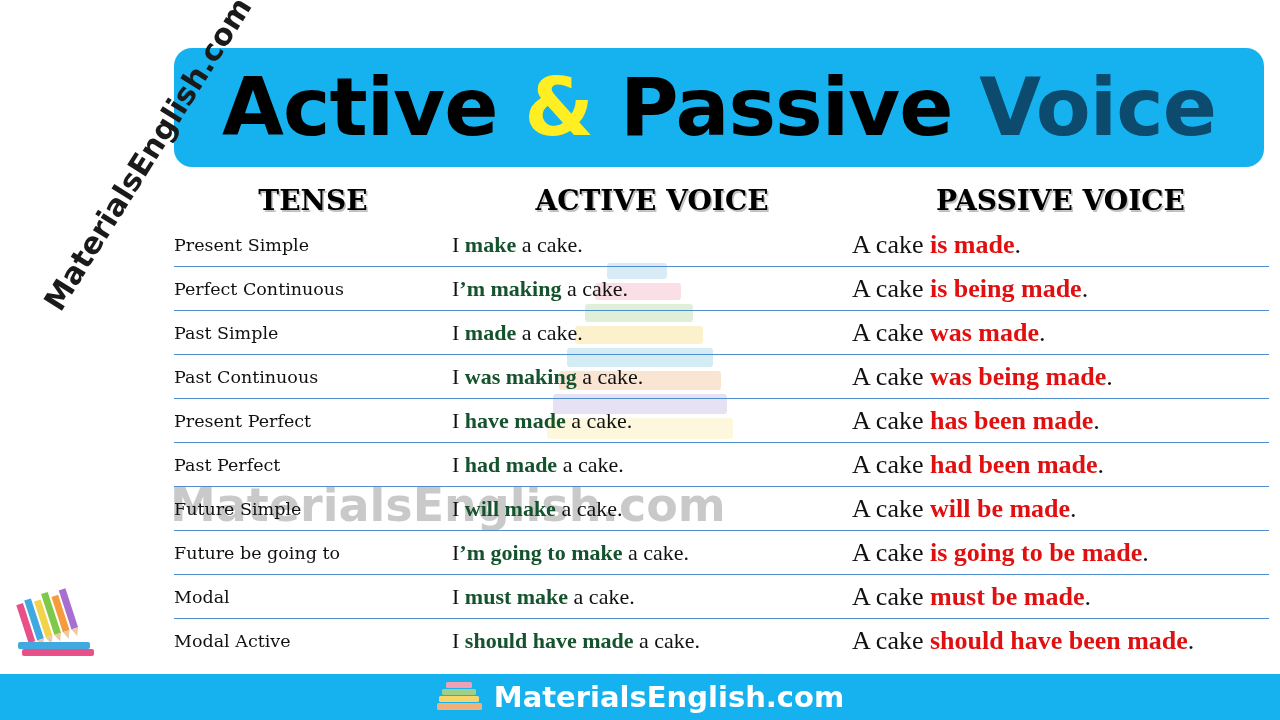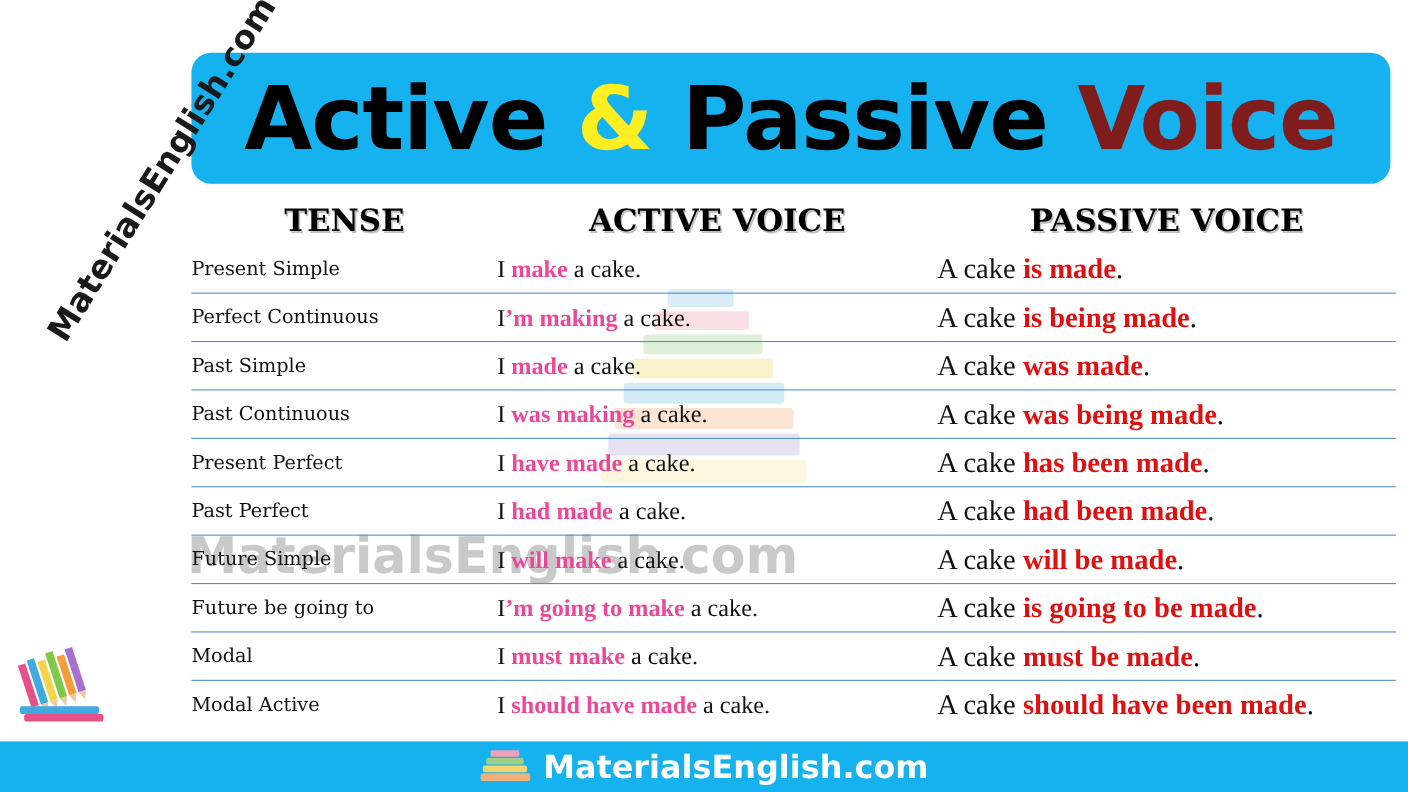--- a/index.html
+++ b/index.html
@@ -31,21 +31,21 @@
   #title-text {
     font-family: "DejaVu Sans", sans-serif;
     font-weight: bold;
     font-size: 80px;
     line-height: 1;
     letter-spacing: -1px;
     white-space: nowrap;
   }
   .t-black { color: #000000; }
   .t-yellow { color: #ffee22; }
-  .t-white { color: #7f1d1d; }
+  .t-white { color: #0c4a6e; }
 
   
   #side-watermark {
     position: absolute;
     left: -26px;
     top: 150px;
     width: 330px;
     text-align: center;
     transform: rotate(-58deg);
     transform-origin: center center;
@@ -122,21 +122,21 @@
     font-size: 22px;
     color: #111;
     padding-left: 32px;
   }
   td.passive {
     font-family: "Liberation Serif", serif;
     font-size: 26px;
     color: #111;
     padding-left: 16px;
   }
-  td.active b { color: #ec4899; font-weight: bold; }
+  td.active b { color: #14532d; font-weight: bold; }
   td.passive b { color: #e01010; font-weight: bold; }
   table#voice-table tr:first-child td { border-top: none; }
 
   
   #footer-bar {
     position: absolute;
     left: 0;
     bottom: 0;
     width: 1280px;
     height: 46px;

